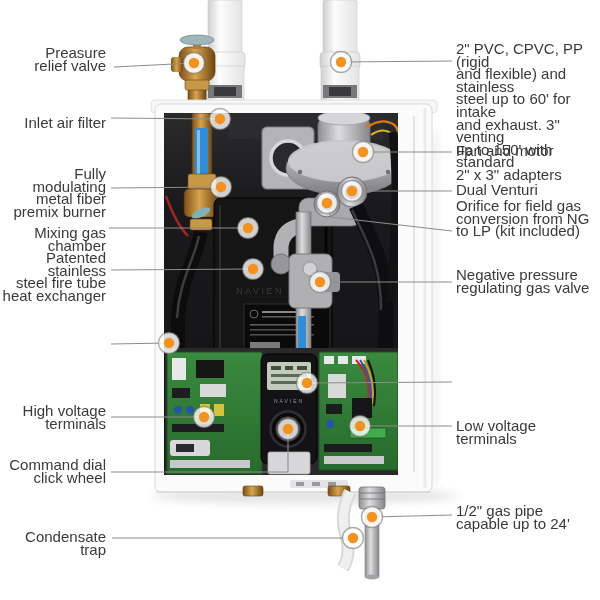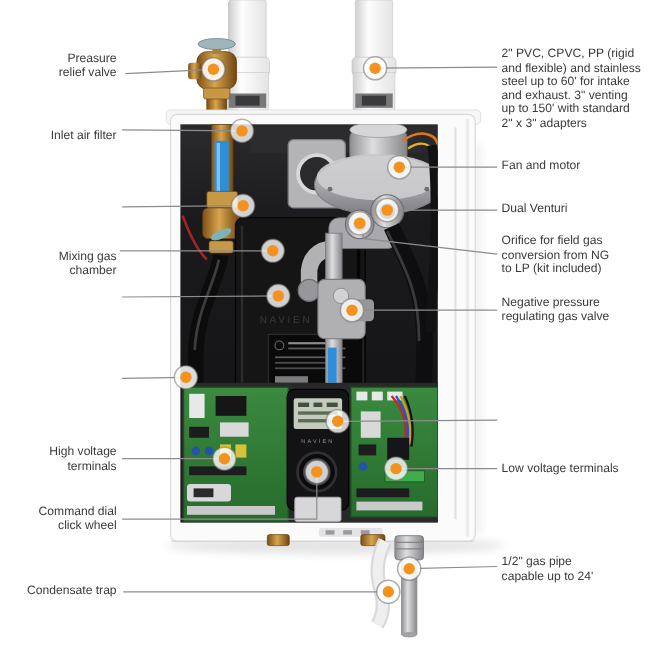--- a/index.html
+++ b/index.html
@@ -2,21 +2,21 @@
 <html><head>
 <meta charset="utf-8">
 <style>
   html,body{margin:0;padding:0;background:#fff;}
   .canvas{
     position:relative;width:600px;height:600px;background:#fff;overflow:hidden;
     font-family:"Liberation Sans","DejaVu Sans",sans-serif;
   }
   .canvas svg{position:absolute;left:0;top:0;}
   .lbl{
-    position:absolute;font-size:11px;line-height:12.6px;color:#3a3a3a;
+    position:absolute;font-size:15px;line-height:12.6px;color:#3a3a3a;
     white-space:pre-line;
   }
   .lbl.left{text-align:right;right:494px;max-width:150px;}
   .lbl.right{text-align:left;left:456px;max-width:140px;}
 </style>
 </head>
 <body>
 
 <div class="canvas">
 
@@ -329,37 +329,43 @@
     <g transform="translate(353,538)">
       <circle r="10.5" fill="rgba(255,255,255,0.95)" stroke="rgba(105,105,105,0.55)" stroke-width="1.4"></circle>
           <circle r="5.2" fill="#F5921E"></circle>
     </g>
   </g>
 </svg>
 
 <div class="lbl left" style="top:47px">Preasure
 relief valve</div>
 <div class="lbl left" style="top:117px">Inlet air filter</div>
+<div class="lbl left" style="top:168px">Fully modulating
+metal fiber
+premix burner</div>
 <div class="lbl left" style="top:227px">Mixing gas
 chamber</div>
+<div class="lbl left" style="top:252px">Patented stainless
+steel fire tube
+heat exchanger</div>
 <div class="lbl left" style="top:405px">High voltage
 terminals</div>
 <div class="lbl left" style="top:459px">Command dial
 click wheel</div>
 <div class="lbl left" style="top:531px">Condensate trap</div>
 
 <div class="lbl right" style="top:43px">2" PVC, CPVC, PP (rigid
 and flexible) and stainless
 steel up to 60' for intake
 and exhaust. 3" venting
 up to 150' with standard
 2" x 3" adapters</div>
 <div class="lbl right" style="top:145px">Fan and motor</div>
 <div class="lbl right" style="top:184px">Dual Venturi</div>
-<div class="lbl right" style="top:213px">Orifice for field gas
+<div class="lbl right" style="top:200px">Orifice for field gas
 conversion from NG
 to LP (kit included)</div>
 <div class="lbl right" style="top:269px">Negative pressure
 regulating gas valve</div>
 <div class="lbl right" style="top:420px">Low voltage terminals</div>
 <div class="lbl right" style="top:505px">1/2" gas pipe
 capable up to 24'</div>
 
 </div>
 

